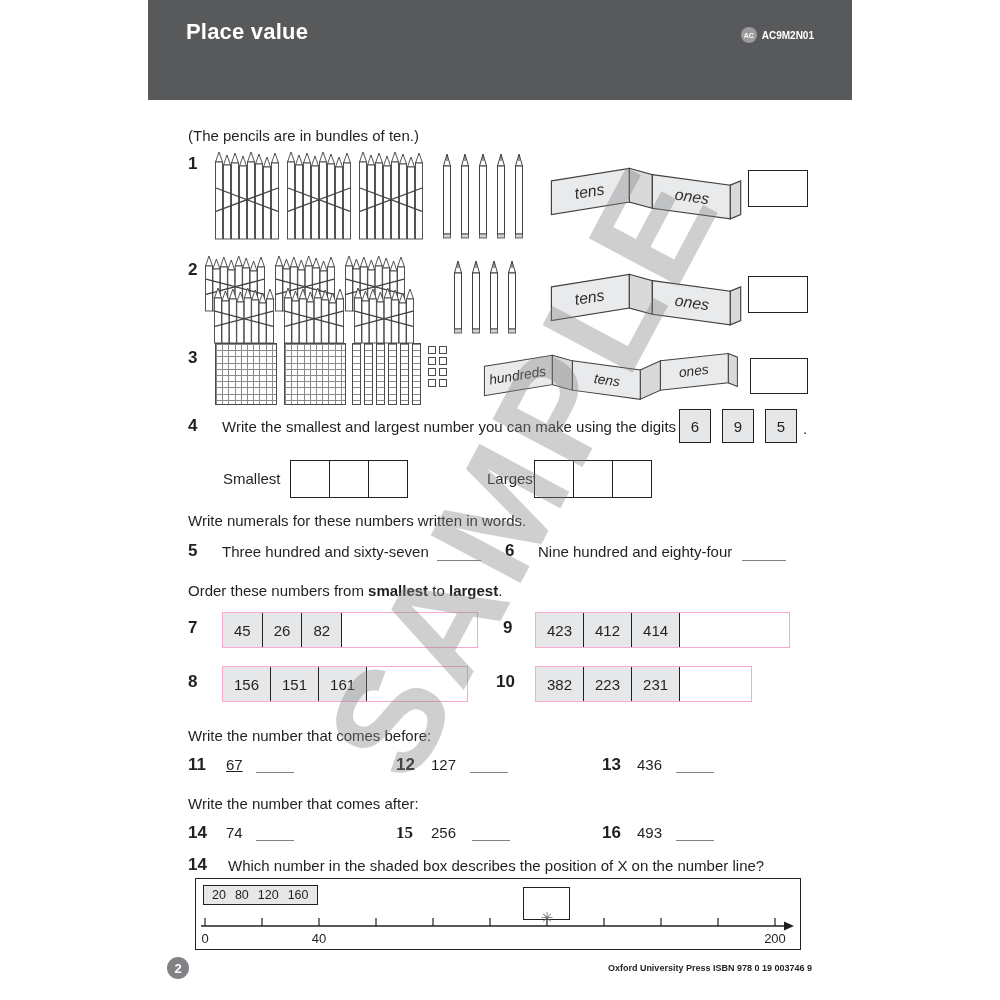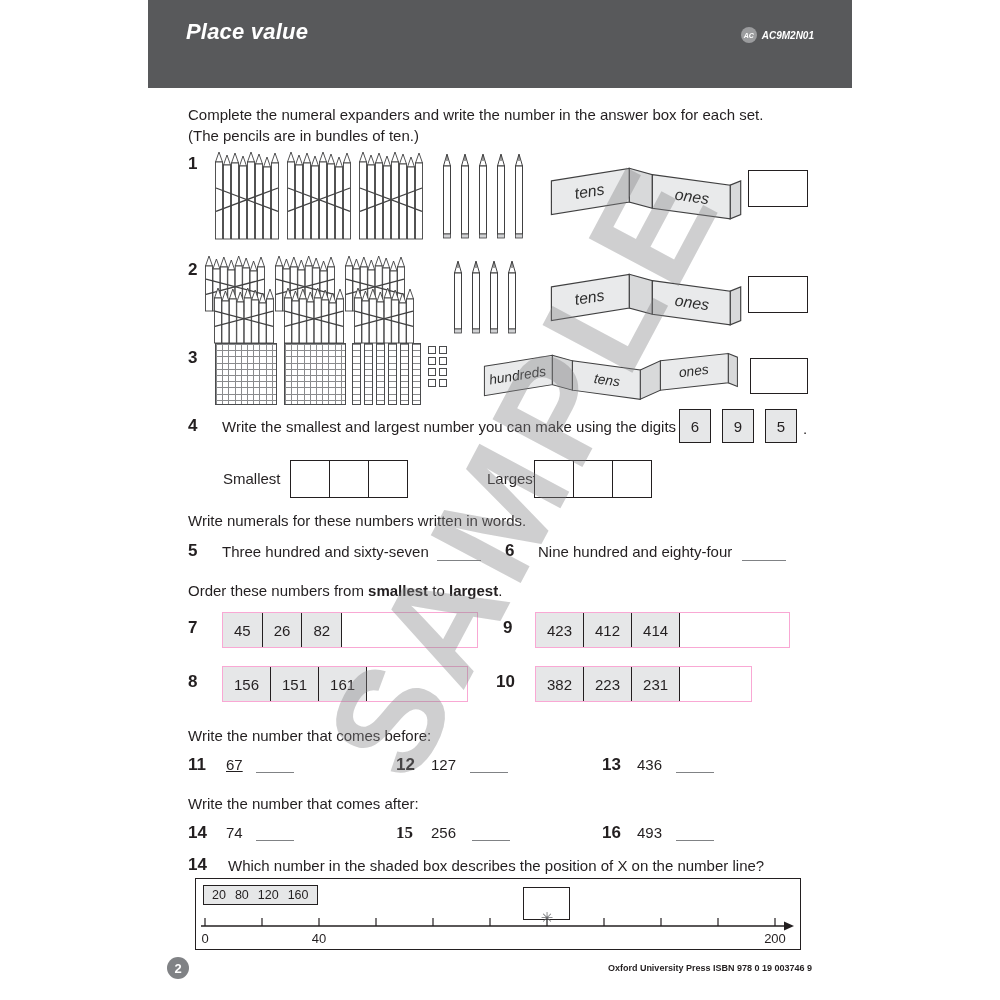--- a/index.html
+++ b/index.html
@@ -1,21 +1,21 @@
 <!DOCTYPE html>
 <html><head>
 <meta charset="utf-8">
 <style>
   * { margin:0; padding:0; box-sizing:border-box; }
   html,body { width:1000px; height:1000px; }
   body { background:#ffffff; font-family:"Liberation Sans", sans-serif; color:#231f20; position:relative; overflow:hidden; }
   .abs { position:absolute; }
 
   
-  .header { position:absolute; left:148px; top:0; width:704px; height:88px; background:#58595b;font-style:italic; }
+  .header { position:absolute; left:148px; top:0; width:704px; height:100px; background:#58595b; }
   .page-title { position:absolute; left:38px; top:19px; font-size:22px; font-weight:bold; color:#fff; letter-spacing:.2px; }
   .badge { position:absolute; right:38px; top:27px; display:flex; align-items:center; gap:5px; }
   .badge-circle { width:16px; height:16px; border-radius:50%; background:#9b9c9e; color:#fff; font-size:7px; font-weight:bold; display:flex; align-items:center; justify-content:center; }
   .badge-code { color:#fff; font-size:10px; font-weight:bold; }
 
   .intro { position:absolute; left:188px; top:104px; width:640px; font-size:15px; line-height:21px; }
 
   .qnum { position:absolute; font-size:17px; font-weight:bold; }
   .txt  { position:absolute; font-size:15px; }
   .sec-head { position:absolute; font-size:15px; }
@@ -68,21 +68,21 @@
 
   <div class="header">
     <h1 class="page-title">Place value</h1>
     <div class="badge">
       <span class="badge-circle">AC</span>
       <span class="badge-code">AC9M2N01</span>
     </div>
   </div>
 
   <p class="intro">
-    <span>Complete the numeral expanders and write the number in the answer box for each set.</span><br>
+    <br>
     <span>(The pencils are in bundles of ten.)</span>
   </p>
 
   <span class="qnum" style="left:188px;top:154px;">1</span>
   <div id="bundles-1" class="flexrow" style="left:214px;top:152px;gap:6px;">
       <svg width="66" height="90" viewBox="0 0 66 90">
         <polygon points="5,0 8.5,10 1.5,10" fill="#fff" stroke="#404041" stroke-width="0.9"></polygon>
         <rect x="1.5" y="10" width="7" height="77" fill="#fff" stroke="#404041" stroke-width="0.9"></rect>
         <polygon points="13,3 16.5,13 9.5,13" fill="#fff" stroke="#404041" stroke-width="0.9"></polygon>
         <rect x="9.5" y="13" width="7" height="74" fill="#fff" stroke="#404041" stroke-width="0.9"></rect>

